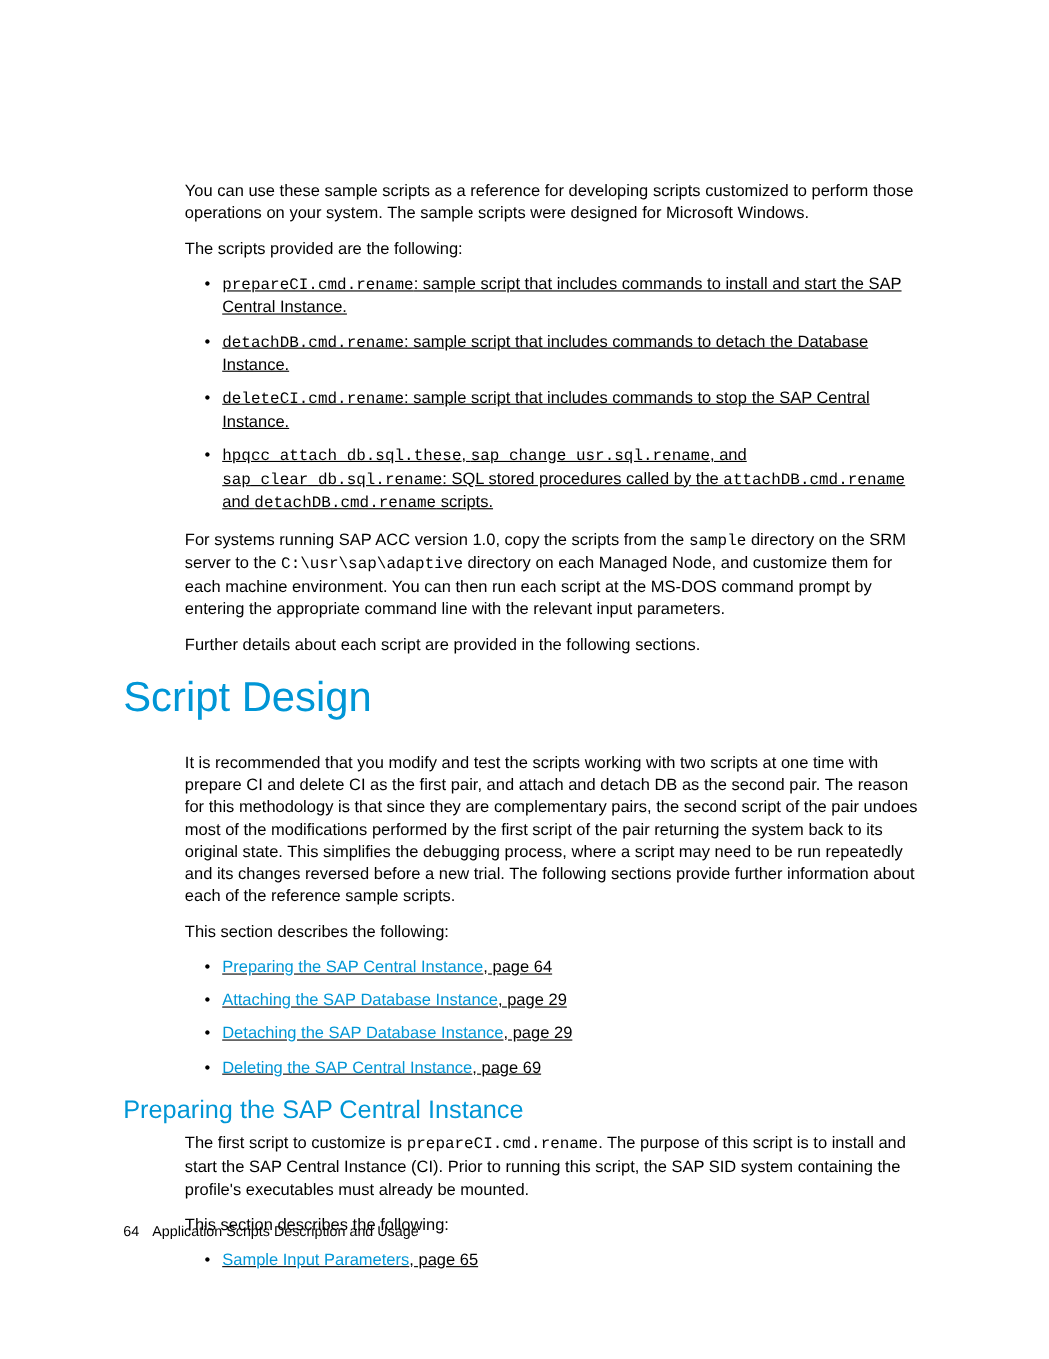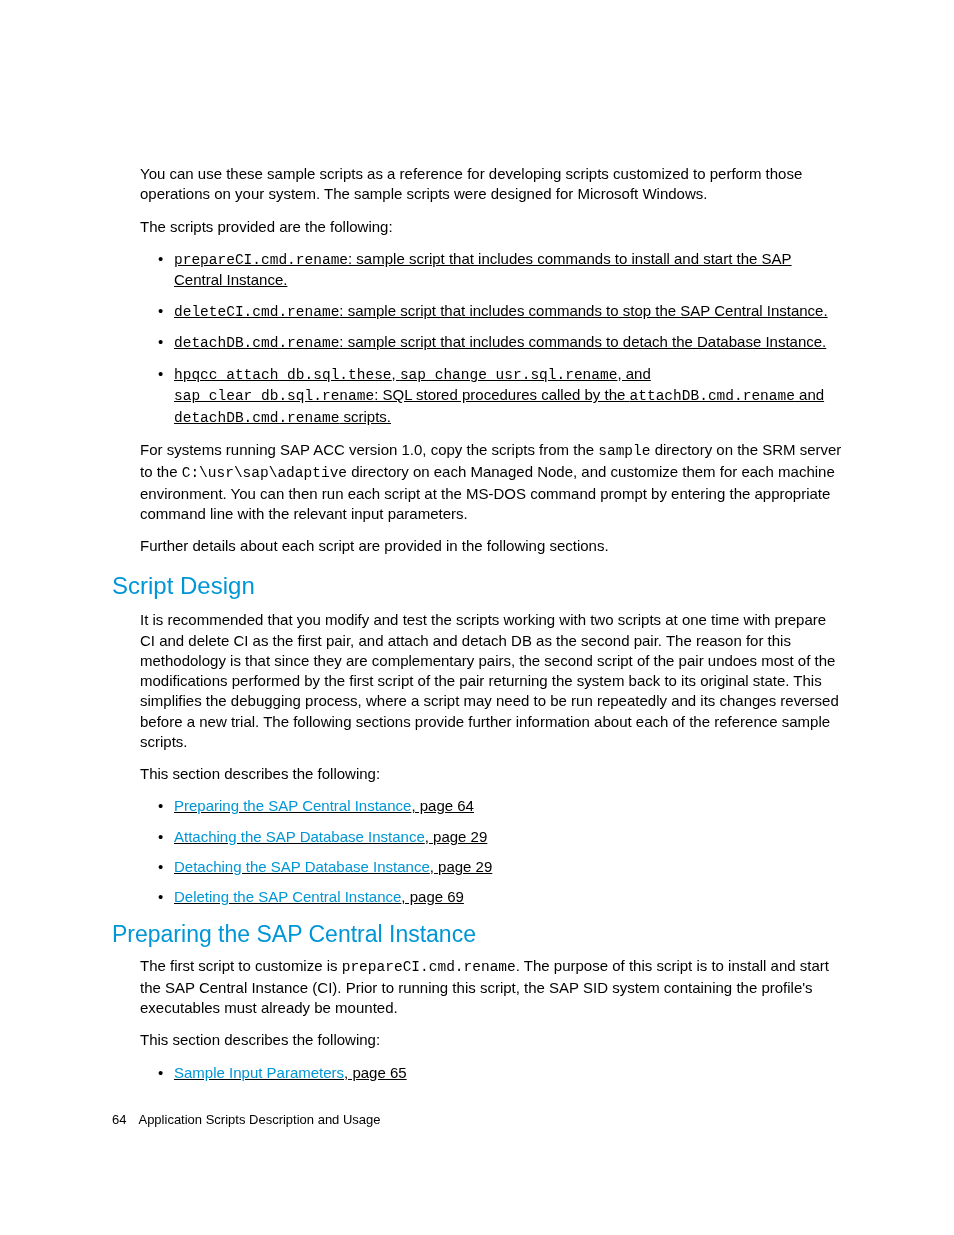--- a/index.html
+++ b/index.html
@@ -8,21 +8,21 @@
     height: 1235px;
     background: #fff;
     font-family: Arial, Helvetica, sans-serif;
     color: #000;
     position: relative;
   }
   .page {
     padding: 164px 112px 0 112px;
   }
   .content-indent {
-    margin-left: 28px;
+    margin-left: 56px;
   }
   p {
     font-size: 15px;
     line-height: 1.35;
     margin-bottom: 12px;
   }
   ul {
     list-style: none;
     margin-bottom: 12px;
   }
@@ -41,24 +41,24 @@
     top: 0;
     font-size: 15px;
   }
   code, .mono {
     font-family: "Courier New", monospace;
     font-size: 14.5px;
   }
   h1 {
     font-family: Arial, Helvetica, sans-serif;
     font-weight: 300;
-    font-size: 24px;
+    font-size: 38px;
     color: #0096d6;
     margin-top: 16px;
-    margin-bottom: 10px;
+    margin-bottom: 28px;
   }
   h2 {
     font-family: Arial, Helvetica, sans-serif;
     font-weight: 300;
     font-size: 23px;
     color: #0096d6;
     margin-top: 14px;
     margin-bottom: 8px;
   }
   .link {
@@ -77,22 +77,22 @@
 </head>
 <body>
 
 <div class="page">
   <div class="content-indent">
     <p>You can use these sample scripts as a reference for developing scripts customized to perform those operations on your system. The sample scripts were designed for Microsoft Windows.</p>
     <p>The scripts provided are the following:</p>
 
     <ul>
       <li><span class="mono">prepareCI.cmd.rename</span><span>: sample script that includes commands to install and start the SAP Central Instance.</span></li>
+      <li><span class="mono">detachDB.cmd.rename</span><span>: sample script that includes commands to detach the Database Instance.</span></li>
       <li><span class="mono">deleteCI.cmd.rename</span><span>: sample script that includes commands to stop the SAP Central Instance.</span></li>
-      <li><span class="mono">detachDB.cmd.rename</span><span>: sample script that includes commands to detach the Database Instance.</span></li>
       <li><span class="mono">hpqcc_attach_db.sql.these</span><span>, </span><span class="mono">sap_change_usr.sql.rename</span><span>, and </span><span class="mono">sap_clear_db.sql.rename</span><span>: SQL stored procedures called by the </span><span class="mono">attachDB.cmd.rename</span><span> and </span><span class="mono">detachDB.cmd.rename</span><span> scripts.</span></li>
     </ul>
 
     <p><span>For systems running SAP ACC version 1.0, copy the scripts from the </span><span class="mono">sample</span><span> directory on the SRM server to the </span><span class="mono">C:\usr\sap\adaptive</span><span> directory on each Managed Node, and customize them for each machine environment. You can then run each script at the MS-DOS command prompt by entering the appropriate command line with the relevant input parameters.</span></p>
 
     <p>Further details about each script are provided in the following sections.</p>
   </div>
 
   <h1>Script Design</h1>
 

